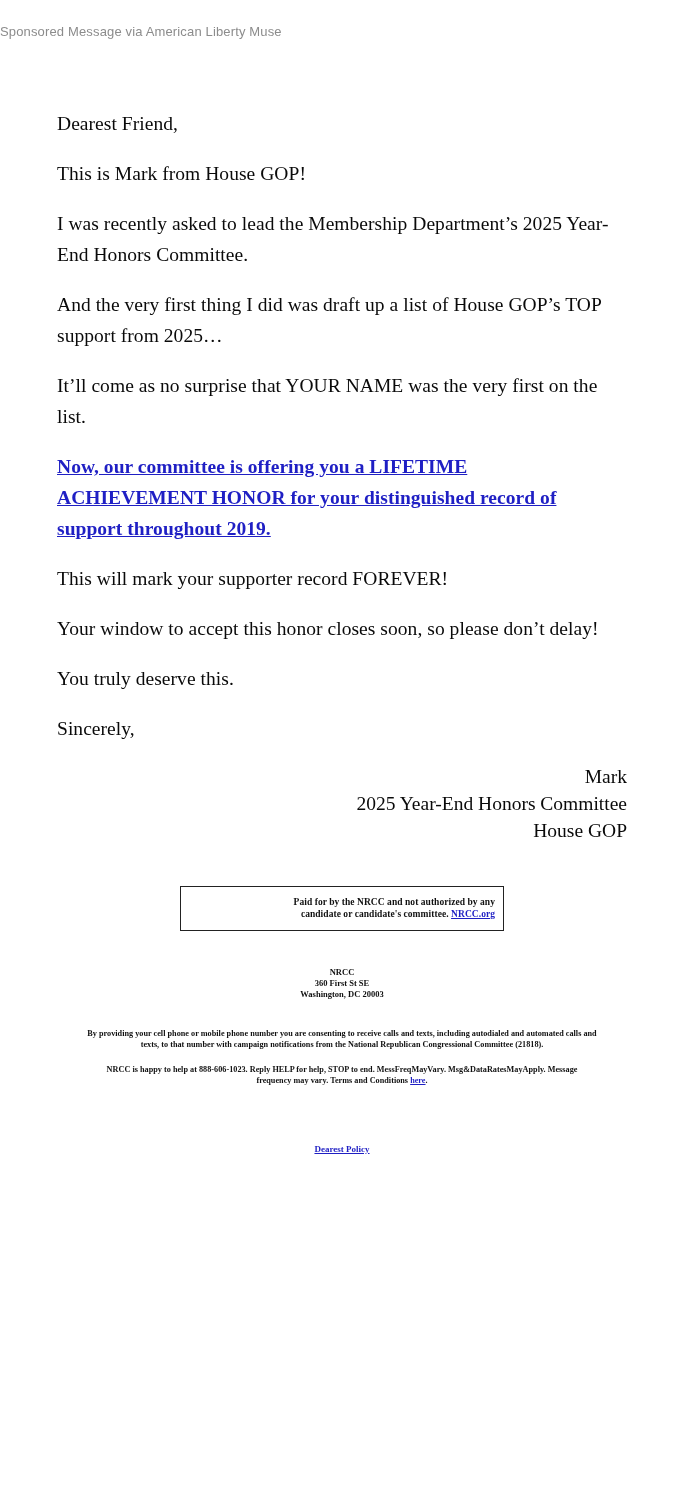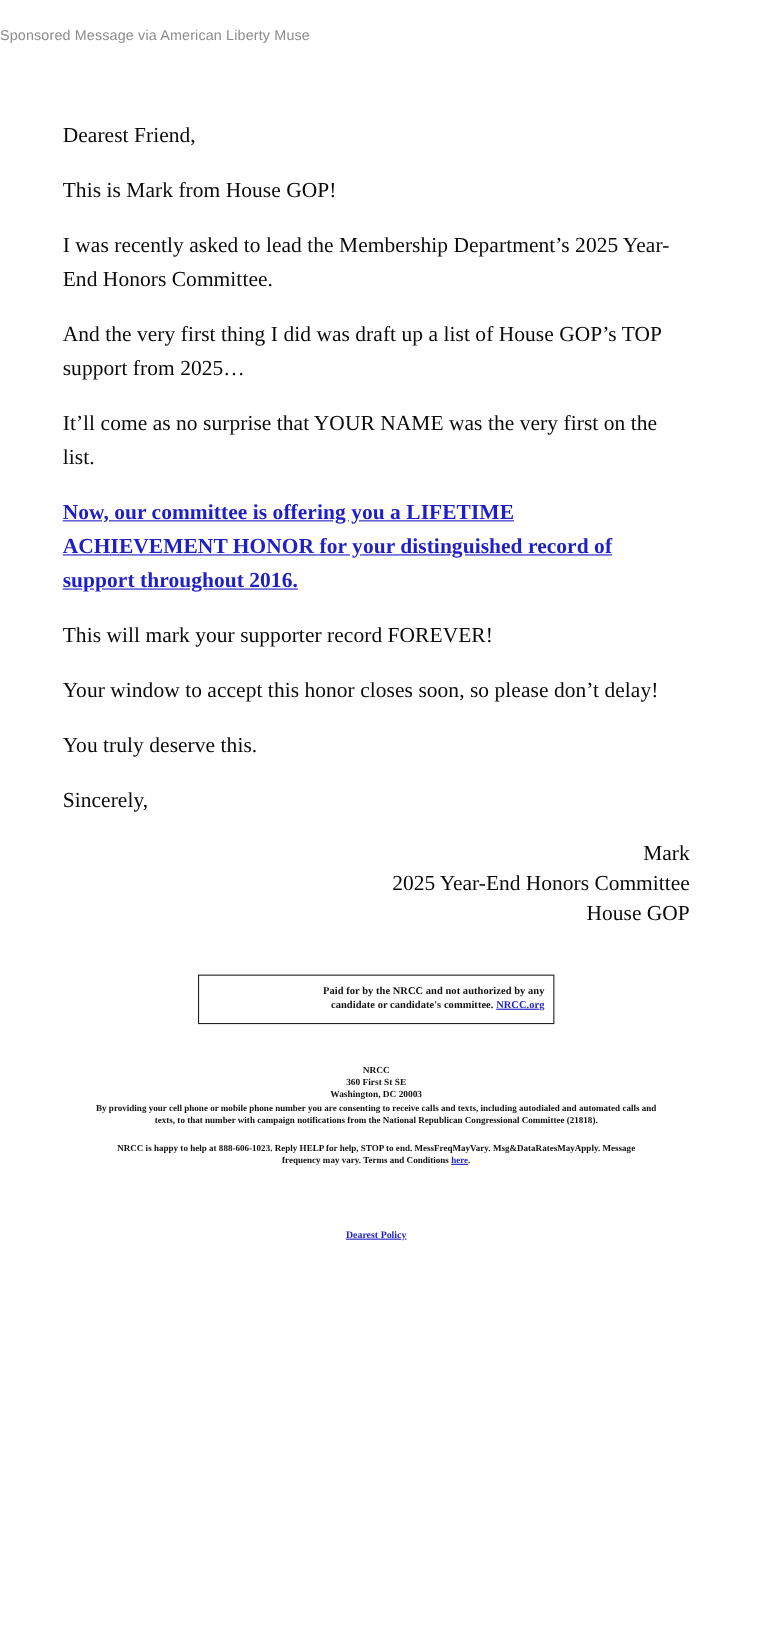--- a/index.html
+++ b/index.html
@@ -107,21 +107,21 @@
     color: #111111;
   }
   .addr {
     font-size: 8.5px;
     line-height: 11px;
     font-weight: bold;
   }
   .addr .addr-line { display: block; }
 
   .footer-para {
-    margin: 2px auto 0 auto;
+    margin: 28px auto 0 auto;
     width: 520px;
     font-size: 8.2px;
     line-height: 11px;
     font-weight: bold;
     letter-spacing: 0.02px;
   }
   .footer-para.second {
     width: 480px;
     margin-top: 14px;
   }
@@ -161,21 +161,21 @@
     <p class="para">Dearest Friend,</p>
 
     <p class="para">This is Mark from House GOP!</p>
 
     <p class="para">I was recently asked to lead the Membership Department’s 2025 Year-End Honors Committee.</p>
 
     <p class="para">And the very first thing I did was draft up a list of House GOP’s TOP support from 2025…</p>
 
     <p class="para">It’ll come as no surprise that YOUR NAME was the very first on the list.</p>
 
-    <a class="highlight-link" href="#">Now, our committee is offering you a LIFETIME ACHIEVEMENT HONOR for your distinguished record of support throughout 2016.</a>
+    <a class="highlight-link" href="#">Now, our committee is offering you a LIFETIME ACHIEVEMENT HONOR for your distinguished record of support throughout 2019.</a>
 
     <p class="para">This will mark your supporter record FOREVER!</p>
 
     <p class="para">Your window to accept this honor closes soon, so please don’t delay!</p>
 
     <p class="para">You truly deserve this.</p>
 
     <p class="para">Sincerely,</p>
 
     <div class="signature">

